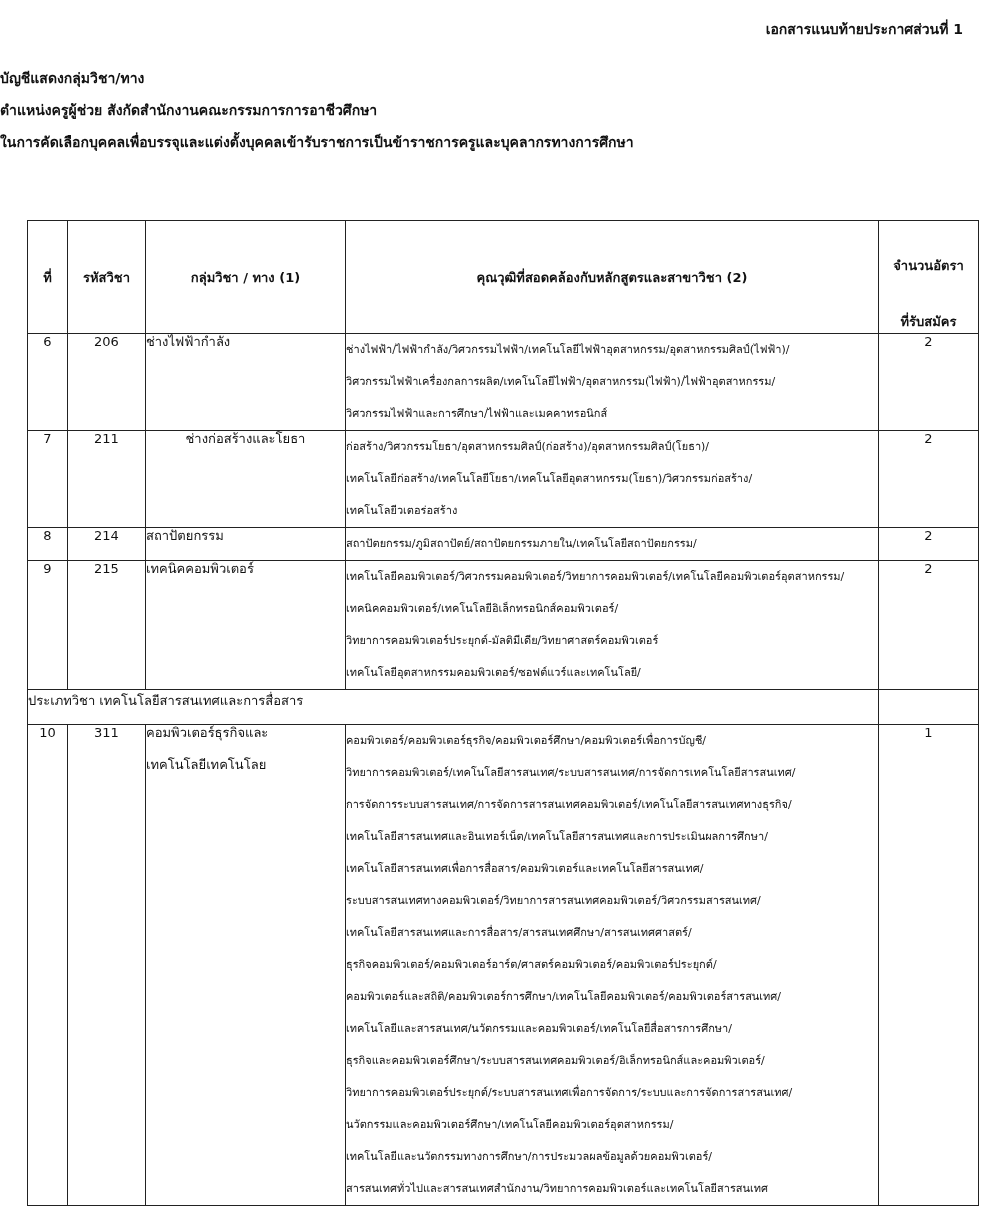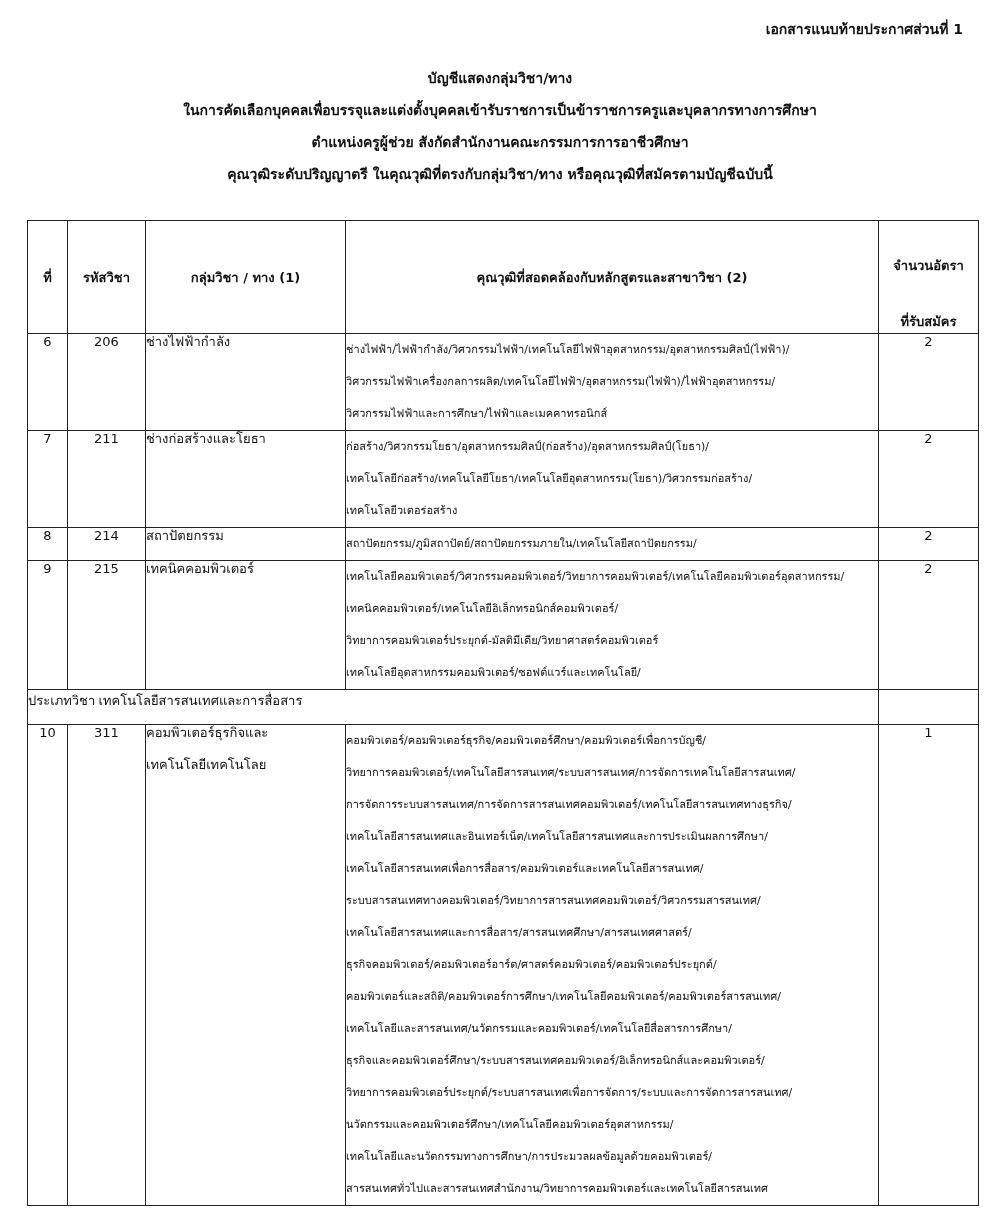--- a/index.html
+++ b/index.html
@@ -5,21 +5,21 @@
     html, body { margin: 0; padding: 0; background: #ffffff; }
     body {
       width: 1000px; height: 1208px; position: relative; overflow: hidden;
       font-family: "DejaVu Sans", "Liberation Sans", sans-serif;
       color: #111; font-size: 13px;
     }
     .attach-note {
       position: absolute; top: 18px; right: 37px;
       font-size: 14px; font-weight: bold; letter-spacing: 0px;
     }
-    .titles { position: absolute; top: 62px; left: 0; width: 1000px; text-align: center; }
+    .titles { position: absolute; top: 62px; left: 0; width: 1000px; text-align: left; }
     .titles div { font-size: 14px; font-weight: bold; line-height: 32px; }
     table.main {
       position: absolute; top: 220px; left: 27px; width: 951px;
       border-collapse: collapse; table-layout: fixed;
     }
     table.main td, table.main th {
       border: 1.5px solid #222; vertical-align: top; padding: 0;
       font-weight: normal;
     }
     table.main th { height: 70px; vertical-align: middle; text-align: center; font-size: 13px; }
@@ -28,33 +28,32 @@
     .c-group { width: 200px; }
     .c-qual { width: 533px; }
     .c-cnt { width: 100px; }
     td.num, td.code, td.cnt { text-align: center; padding-top: 10px; font-size: 13px; }
     td.group { padding: 10px 0 0 3px; font-size: 13px; font-weight: bold; line-height: 32px; }
     td.group div { margin-top: -8px; }
     td.qual { padding: 2px 0 2px 3px; }
     td.qual .line { font-size: 11px; line-height: 32px; white-space: nowrap; overflow: hidden; }
     td.qual.tight .line:first-child { font-size: 11px; }
     .cat-row td { height: 34px; vertical-align: middle; }
-    .cat-label { font-weight: bold; padding-left: 2px; font-size: 13px; font-family: Liberation Serif, serif; }
+    .cat-label { font-weight: bold; padding-left: 2px; font-size: 13px; }
     .cnt-head { line-height: 22px; font-weight: bold; margin-top: 34px; }
   </style>
 </head>
 <body>
 
 <div class="attach-note">เอกสารแนบท้ายประกาศส่วนที่ 1</div>
 
 <div class="titles">
   <div>บัญชีแสดงกลุ่มวิชา/ทาง</div>
+  <div>ตำแหน่งครูผู้ช่วย สังกัดสำนักงานคณะกรรมการการอาชีวศึกษา</div>
   <div>ในการคัดเลือกบุคคลเพื่อบรรจุและแต่งตั้งบุคคลเข้ารับราชการเป็นข้าราชการครูและบุคลากรทางการศึกษา</div>
-  <div>ตำแหน่งครูผู้ช่วย สังกัดสำนักงานคณะกรรมการการอาชีวศึกษา</div>
-  <div>คุณวุฒิระดับปริญญาตรี ในคุณวุฒิที่ตรงกับกลุ่มวิชา/ทาง หรือคุณวุฒิที่สมัครตามบัญชีฉบับนี้</div>
 </div>
 
 <table class="main">
   <colgroup>
     <col class="c-no">
       <col class="c-code">
       <col class="c-group">
       <col class="c-qual">
       <col class="c-cnt">
   </colgroup>
@@ -84,21 +83,21 @@
           <div class="line">วิศวกรรมไฟฟ้าเครื่องกลการผลิต/เทคโนโลยีไฟฟ้า/อุตสาหกรรม(ไฟฟ้า)/ไฟฟ้าอุตสาหกรรม/</div>
           <div class="line">วิศวกรรมไฟฟ้าและการศึกษา/ไฟฟ้าและเมคคาทรอนิกส์</div>
         </td>
         <td class="cnt">2</td>
       </tr>
       <tr>
         <td class="num">7</td>
         <td class="code">211</td>
         <td class="group">
           <div>
-            <div style="margin-top: -8px;">ช่างก่อสร้างและโยธา</div>
+            <div style="margin-top: -8px; text-align: center;">ช่างก่อสร้างและโยธา</div>
           </div>
         </td>
         <td class="qual">
           <div class="line">ก่อสร้าง/วิศวกรรมโยธา/อุตสาหกรรมศิลป์(ก่อสร้าง)/อุตสาหกรรมศิลป์(โยธา)/</div>
           <div class="line">เทคโนโลยีก่อสร้าง/เทคโนโลยีโยธา/เทคโนโลยีอุตสาหกรรม(โยธา)/วิศวกรรมก่อสร้าง/</div>
           <div class="line">เทคโนโลยีวเตอร่อสร้าง</div>
         </td>
         <td class="cnt">2</td>
       </tr>
       <tr>

